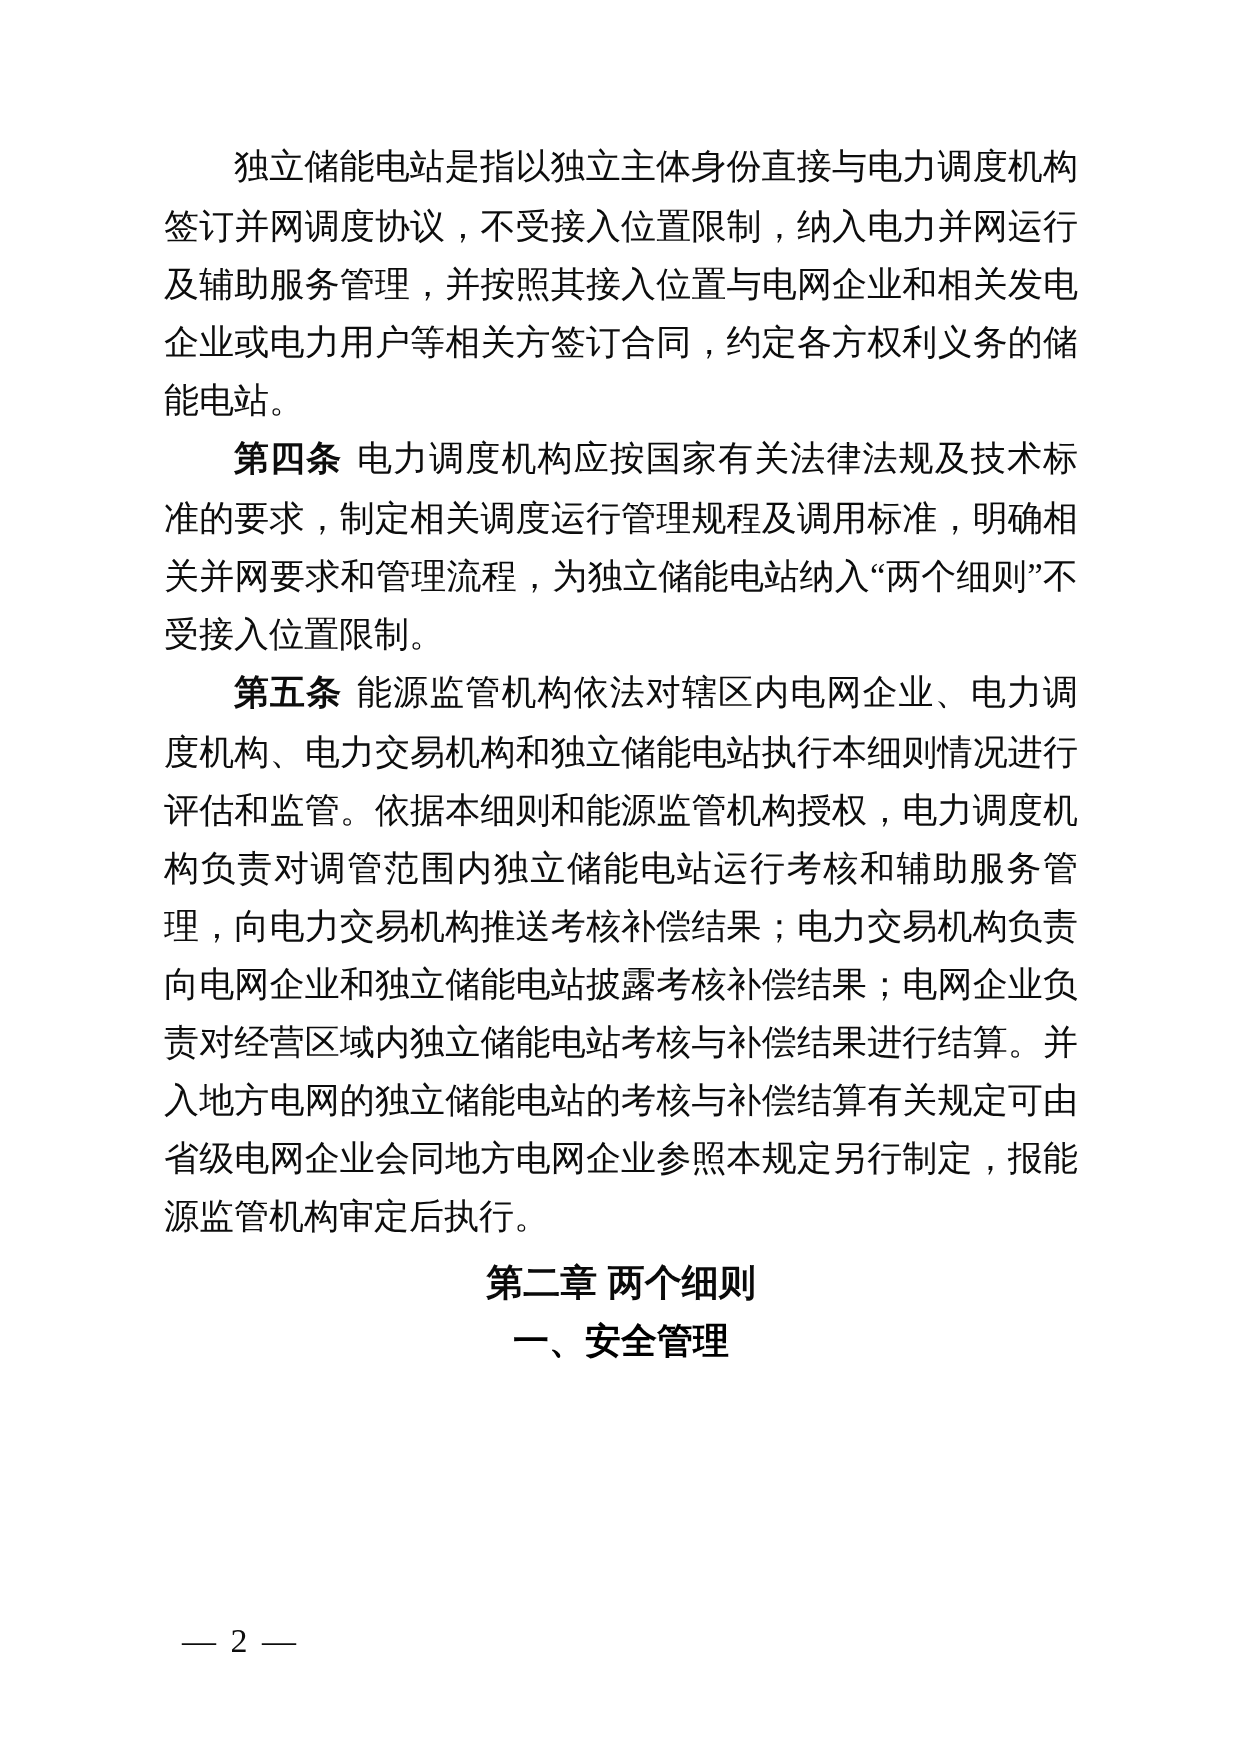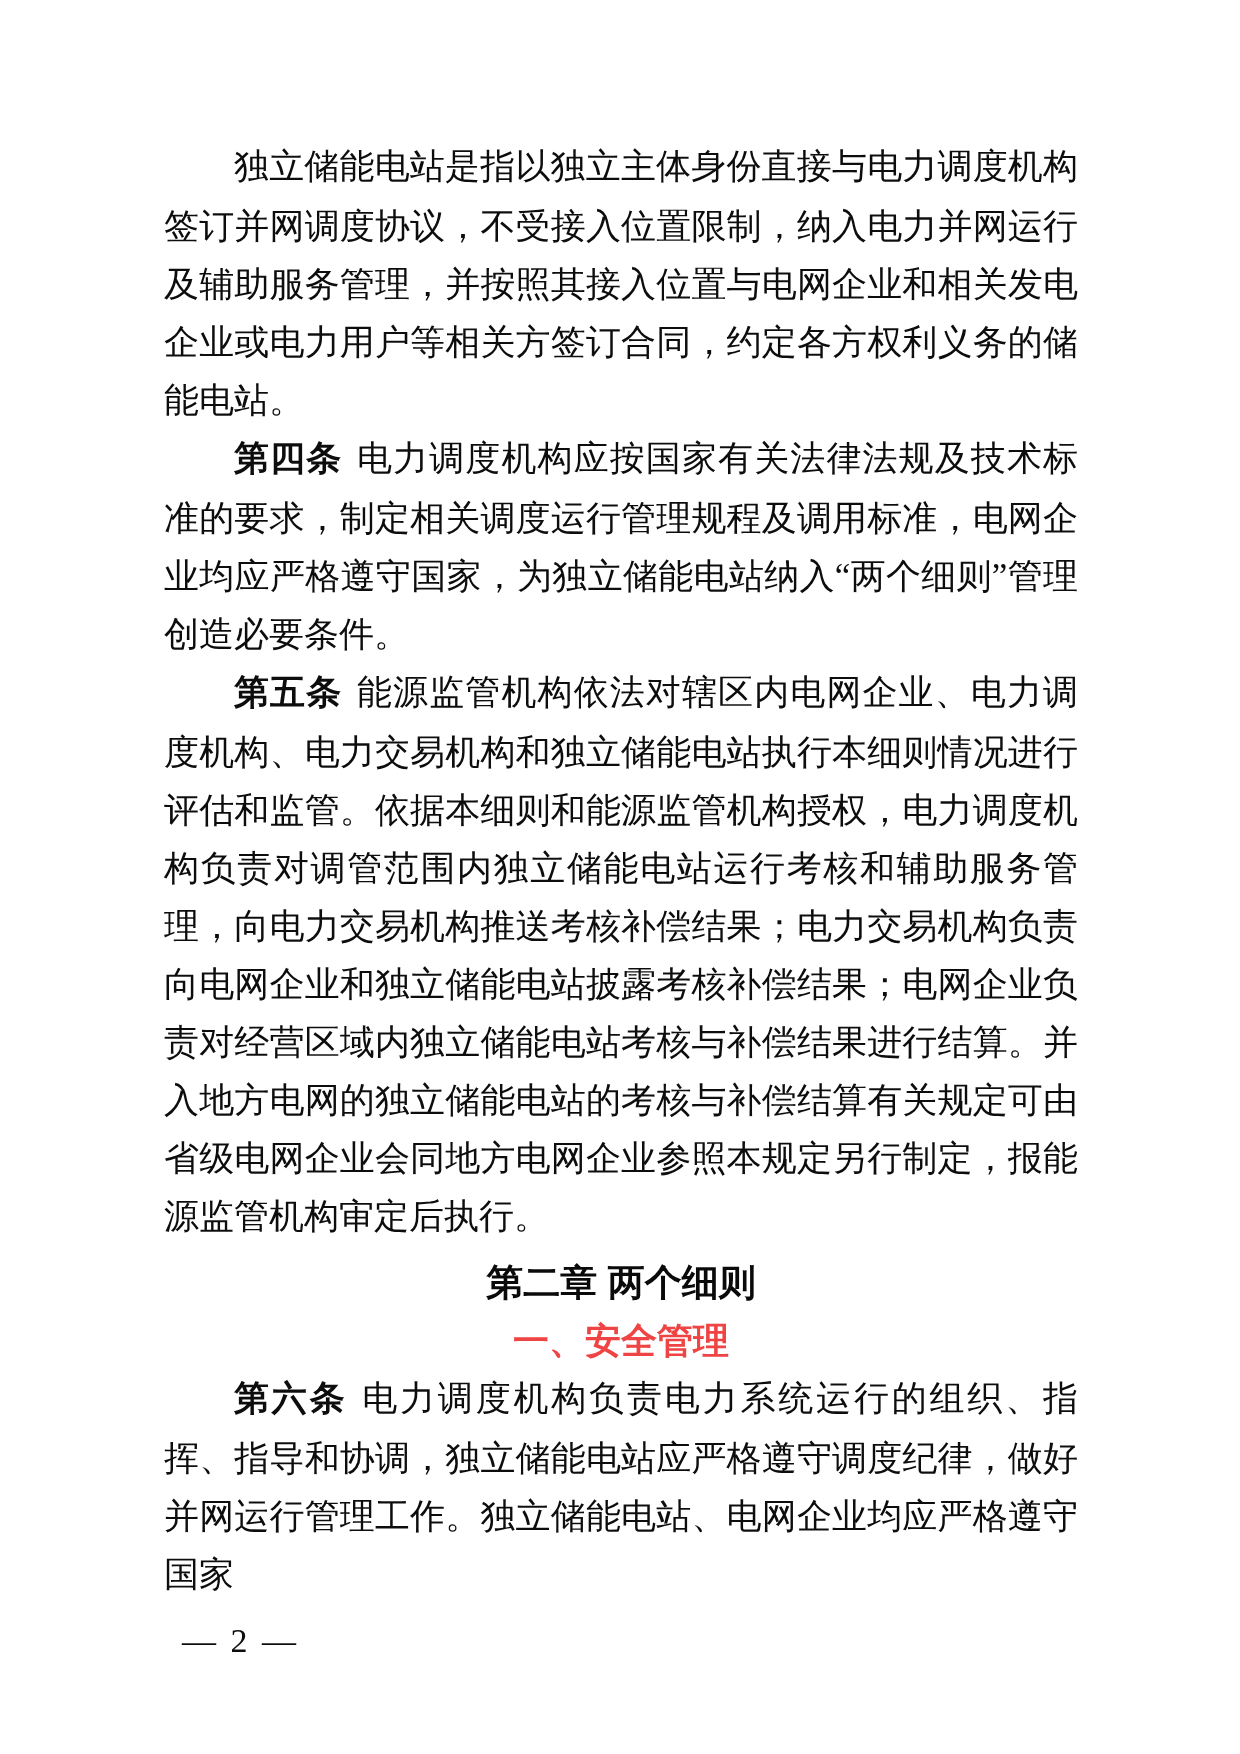--- a/index.html
+++ b/index.html
@@ -42,21 +42,21 @@
     color: #0a0a0a;
   }
   .section-heading {
     margin: 0;
     text-align: center;
     text-indent: 0;
     font-size: 36px;
     line-height: 58px;
     font-family: "Liberation Sans", sans-serif;
     font-weight: bold;
-    color: #ef4444;
+    color: #000000;
   }
   .footer {
     position: absolute;
     left: 182px;
     top: 1620px;
     font-size: 34px;
     line-height: 42px;
     letter-spacing: 3px;
     color: #0d0d0d;
     font-family: "Liberation Serif", serif;
@@ -64,27 +64,26 @@
 </style>
 </head>
 <body>
 
 <div class="page">
 
   <div class="content">
 
     <p class="block"><span class="lead"></span><span>独立储能电站是指以独立主体身份直接与电力调度机构签订并网调度协议，不受接入位置限制，纳入电力并网运行及辅助服务管理，并按照其接入位置与电网企业和相关发电企业或电力用户等相关方签订合同，约定各方权利义务的储能电站。</span></p>
 
-    <p class="block"><span class="lead">第四条</span><span>电力调度机构应按国家有关法律法规及技术标准的要求，制定相关调度运行管理规程及调用标准，电网企业均应严格遵守国家，为独立储能电站纳入“两个细则”管理创造必要条件。</span></p>
+    <p class="block"><span class="lead">第四条</span><span>电力调度机构应按国家有关法律法规及技术标准的要求，制定相关调度运行管理规程及调用标准，明确相关并网要求和管理流程，为独立储能电站纳入“两个细则”不受接入位置限制。</span></p>
 
     <p class="block"><span class="lead">第五条</span><span>能源监管机构依法对辖区内电网企业、电力调度机构、电力交易机构和独立储能电站执行本细则情况进行评估和监管。依据本细则和能源监管机构授权，电力调度机构负责对调管范围内独立储能电站运行考核和辅助服务管理，向电力交易机构推送考核补偿结果；电力交易机构负责向电网企业和独立储能电站披露考核补偿结果；电网企业负责对经营区域内独立储能电站考核与补偿结果进行结算。并入地方电网的独立储能电站的考核与补偿结算有关规定可由省级电网企业会同地方电网企业参照本规定另行制定，报能源监管机构审定后执行。</span></p>
 
     <h2 class="chapter-heading">第二章 两个细则</h2>
 
     <h3 class="section-heading">一、安全管理</h3>
 
-    <p class="block"><span class="lead">第六条</span><span>电力调度机构负责电力系统运行的组织、指挥、指导和协调，独立储能电站应严格遵守调度纪律，做好并网运行管理工作。独立储能电站、电网企业均应严格遵守国家</span></p>
 
   </div>
 
   <div class="footer">— 2 —</div>
 
 </div>
 
 </body></html>

